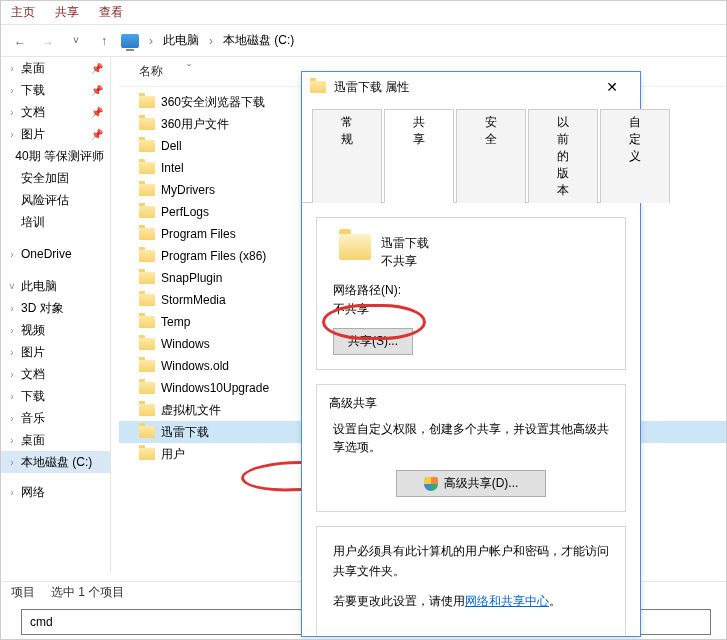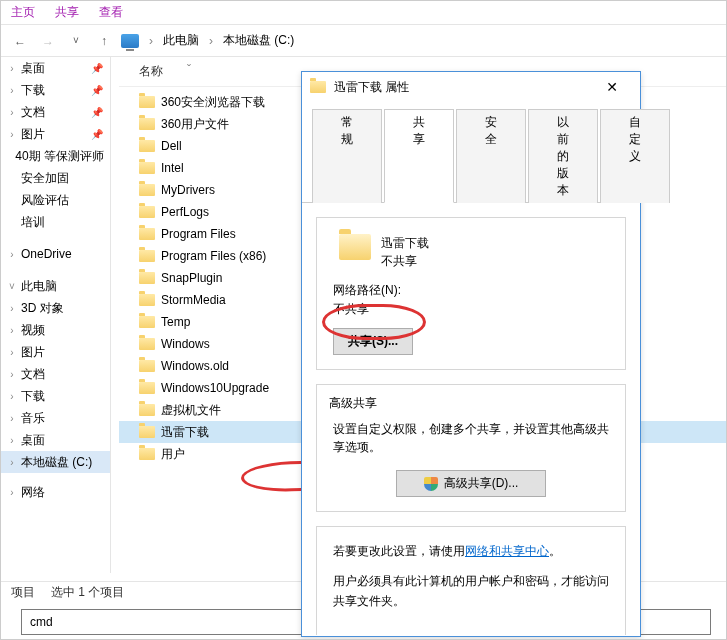--- a/index.html
+++ b/index.html
@@ -1,19 +1,19 @@
 <!DOCTYPE html>
 <html><head>
   <meta charset="utf-8">
   <style>
     * { box-sizing: border-box; margin: 0; padding: 0; font-family: "Microsoft YaHei", "Segoe UI", sans-serif; font-size: 12px; }
     body { width: 727px; height: 640px; background: #fff; position: relative; overflow: hidden; border: 1px solid #ccc; }
     
     .menubar { height: 24px; display: flex; align-items: center; padding: 0 10px; gap: 20px; border-bottom: 1px solid #e5e5e5; }
-    .menubar span { color: #a21caf; }
+    .menubar span { color: #7f1d1d; }
     
     .addressbar { height: 32px; display: flex; align-items: center; padding: 0 8px; gap: 6px; border-bottom: 1px solid #e5e5e5; }
     .nav-arrow { width: 22px; height: 22px; display: flex; align-items: center; justify-content: center; color: #555; }
     .pc-icon { width: 18px; height: 14px; background: linear-gradient(#4aa3e8,#2b7bc7); border-radius: 2px; position: relative; }
     .pc-icon::after { content: ""; position: absolute; bottom: -3px; left: 5px; width: 8px; height: 2px; background: #888; }
     .crumb-sep { color: #888; margin: 0 4px; }
     
     .main { display: flex; height: calc(100% - 56px - 36px - 30px); }
     
     .navpane { width: 110px; border-right: 1px solid #e5e5e5; overflow: hidden; }
@@ -47,21 +47,21 @@
     .dlg-body { padding: 14px; }
     .groupbox { border: 1px solid #d6d6d6; padding: 10px 12px 14px 12px; margin-bottom: 14px; }
     .gb-title { font-size: 12px; margin-bottom: 8px; }
     .share-row { display: flex; gap: 10px; align-items: flex-start; margin: 6px 0 12px 10px; }
     .big-folder { width: 32px; height: 26px; background: linear-gradient(#fff2c8,#f7d26e); border-radius: 2px; position: relative; }
     .big-folder::before { content: ""; position: absolute; top: -5px; left: 0; width: 12px; height: 5px; background: #f7d26e; border-radius: 2px 2px 0 0; }
     .share-info div { line-height: 18px; }
     .lbl { margin: 6px 0 2px 4px; }
     .val { margin: 0 0 10px 4px; }
     .btn { display: inline-block; padding: 4px 14px; border: 1px solid #adadad; background: #e1e1e1; min-width: 80px; text-align: center; }
-    .btn-share { margin-left: 4px; font-weight: bold; }
+    .btn-share { margin-left: 4px; }
     .red-circle2 { position: absolute; border: 3px solid #d33; border-radius: 50%/60%; width: 104px; height: 36px; left: 20px; top: 232px; pointer-events: none; background: transparent; }
     .adv-text { margin: 4px 0 14px 4px; line-height: 18px; }
     .btn-adv { display: flex; align-items: center; justify-content: center; gap: 6px; padding: 4px 14px; border: 1px solid #adadad; background: #e1e1e1; width: 150px; margin: 0 auto; }
     .shield { width: 14px; height: 14px; background: conic-gradient(#e84 0 25%, #3a7 0 50%, #48c 0 75%, #ec4 0 100%); border-radius: 2px 2px 50% 50%; }
     .link { color: #0066cc; text-decoration: underline; }
     .pw-text { margin: 4px 0 10px 4px; line-height: 20px; }
   </style>
 </head>
 <body>
 
@@ -288,21 +288,21 @@
     <div class="groupbox">
       <div class="gb-title">高级共享</div>
       <div class="adv-text">设置自定义权限，创建多个共享，并设置其他高级共享选项。</div>
       <div class="btn-adv">
         <div class="shield"></div>
         <span>高级共享(D)...</span>
       </div>
     </div>
 
     <div class="groupbox" style="border-bottom:none;margin-bottom:0">
+      <div class="pw-text">用户必须具有此计算机的用户帐户和密码，才能访问共享文件夹。</div>
       <div class="pw-text">
         <span>若要更改此设置，请使用</span><a class="link">网络和共享中心</a><span>。</span>
       </div>
-      <div class="pw-text">用户必须具有此计算机的用户帐户和密码，才能访问共享文件夹。</div>
     </div>
 
   </div>
   <div class="red-circle2"></div>
 </div>
 
 </body></html>

